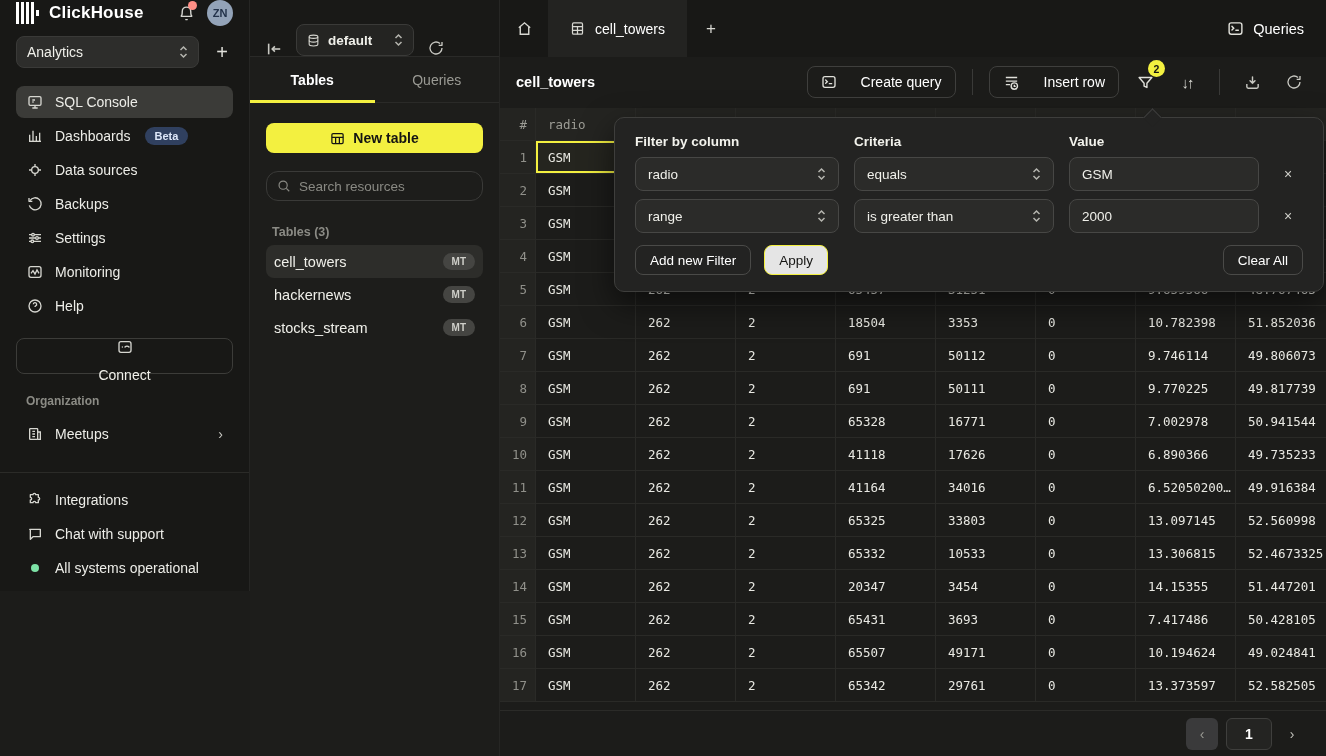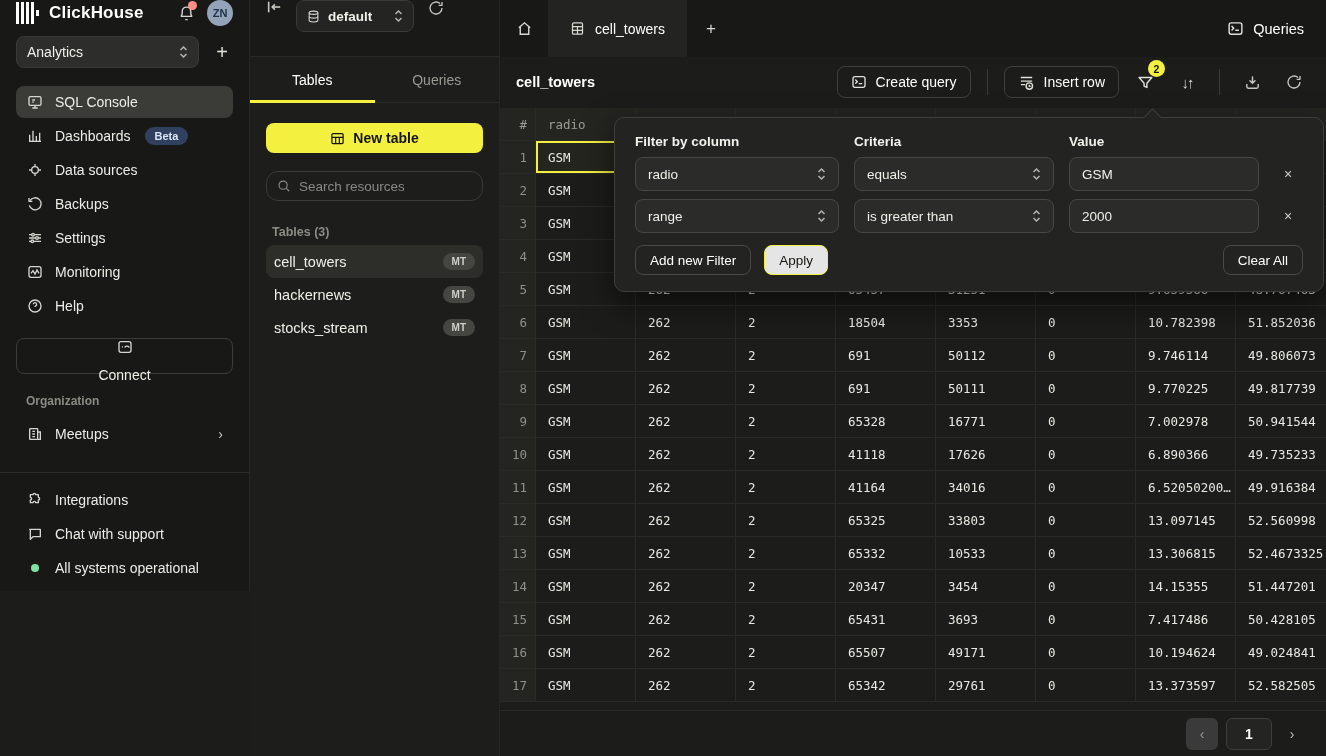--- a/index.html
+++ b/index.html
@@ -34,46 +34,46 @@
   .org-section { padding:0 16px 8px 16px; }
   .org-label { font-size:12px; color:#8b8b85; font-weight:bold; padding:8px 10px 10px 10px; }
   .sb-divider { border-top:1px solid #2b2b28; margin:14px 0 12px 0; }
   .sb-footer { padding:0 16px 14px 16px; display:flex; flex-direction:column; gap:4px; }
   .sb-footer .nav-item { height:30px; }
   .status-dot { width:8px; height:8px; border-radius:50%; background:#7de2a6; margin:0 4px 0 5px; }
   .chev-right { margin-left:auto; color:#c8c8c2; font-size:14px; }
 
   
   .explorer { position:absolute; left:250px; top:0; width:250px; height:756px; background:#1d1d1b; border-right:1px solid #262624; }
-  .ex-header { height:57px; border-bottom:1px solid #2a2a28; display:flex; align-items:flex-start; padding:0 16px; gap:14px; background:#191917; }
+  .ex-header { height:57px; border-bottom:1px solid #2a2a28; display:flex; align-items:flex-end; padding:0 16px; gap:14px; background:#191917; }
   .db-select { height:32px; flex:1; max-width:118px; border:1px solid #3a3a38; background:#242422; border-radius:8px; display:flex; align-items:center; gap:8px; padding:0 10px; font-size:13.5px; font-weight:bold; color:#f0f0ea; }
   .ex-tabs { height:46px; display:flex; border-bottom:1px solid #2a2a28; }
   .ex-tab { flex:1; display:flex; align-items:center; justify-content:center; font-size:14px; color:#9a9a94; position:relative; }
-  .ex-tab.active { color:#fff; font-weight:normal; }
+  .ex-tab.active { color:#fff; font-weight:bold; }
   .ex-tab.active::after { content:""; position:absolute; left:0; right:0; bottom:-1px; height:3px; background:#f3f040; }
   .new-table-btn { margin:20px 16px 0 16px; height:30px; background:#f3f040; border-radius:8px; display:flex; align-items:center; justify-content:center; gap:8px; color:#141412; font-size:14px; font-weight:bold; }
   .search-box { margin:18px 16px 0 16px; height:30px; border:1px solid #3a3a38; border-radius:12px; display:flex; align-items:center; gap:8px; padding:0 10px; color:#8a8a84; font-size:13.5px; }
   .tables-label { font-size:12.5px; font-weight:bold; color:#8b8b85; margin:24px 16px 6px 22px; }
   .table-list { padding:0 16px; display:flex; flex-direction:column; }
   .table-item { height:33px; border-radius:8px; display:flex; align-items:center; padding:0 8px; gap:8px; font-size:14.5px; color:#f0f0ea; }
   .table-item.active { background:#2d2d2a; }
   .badge-mt { margin-left:auto; background:#454542; color:#cfcfc9; font-size:10px; font-weight:bold; padding:3px 9px; border-radius:10px; }
 
   
   .main { position:absolute; left:500px; top:0; width:826px; height:756px; background:#1c1c1a; }
   .tabbar { height:57px; background:#181816; display:flex; align-items:stretch; }
   .home-tab { width:48px; display:flex; align-items:center; justify-content:center; color:#d8d8d2; }
   .doc-tab { background:#232321; display:flex; align-items:center; gap:10px; padding:0 22px; font-size:14px; color:#fff; }
   .add-tab { width:48px; display:flex; align-items:center; justify-content:center; color:#d8d8d2; font-size:17px; }
   .tabbar .spacer { flex:1; }
   .queries-link { display:flex; align-items:center; gap:9px; padding:0 22px; font-size:14.5px; color:#fff; }
   .toolbar { height:50px; display:flex; align-items:center; padding:0 16px; gap:10px; }
   .tb-title { font-size:14.5px; font-weight:bold; color:#fff; }
   .toolbar .spacer { flex:1; }
-  .tb-btn { height:32px; border:1px solid #3f3f3d; border-radius:8px; display:flex; align-items:center; gap:9px; padding:0 13px; font-size:14px; color:#fff; background:transparent; }
+  .tb-btn { height:32px; border:1px solid #3f3f3d; border-radius:8px; display:flex; align-items:center; gap:24px; padding:0 13px; font-size:14px; color:#fff; background:transparent; }
   .tb-divider { width:1px; height:26px; background:#3a3a38; margin:0 6px; }
   .icon-btn { width:32px; height:32px; display:flex; align-items:center; justify-content:center; color:#d8d8d2; position:relative; }
   .filter-badge { position:absolute; top:-6px; right:-4px; min-width:17px; height:17px; border-radius:50%; background:#f3f040; color:#141412; font-size:10.5px; font-weight:bold; display:flex; align-items:center; justify-content:center; }
   .sort-glyph { font-size:15px; color:#d8d8d2; letter-spacing:-2px; }
 
   
   .grid { position:absolute; top:108px; left:0; width:840px; }
   .grow { display:flex; height:33px; }
   .gcell { flex:none; border-right:1px solid #2a2a27; border-bottom:1px solid #2a2a27; display:flex; align-items:center; padding:0 12px; font-size:12.5px; color:#e9e9e3; white-space:nowrap; overflow:hidden; }
   .c-num { width:36px; justify-content:flex-end; padding:0 8px; background:#242421; color:#90908a; }

